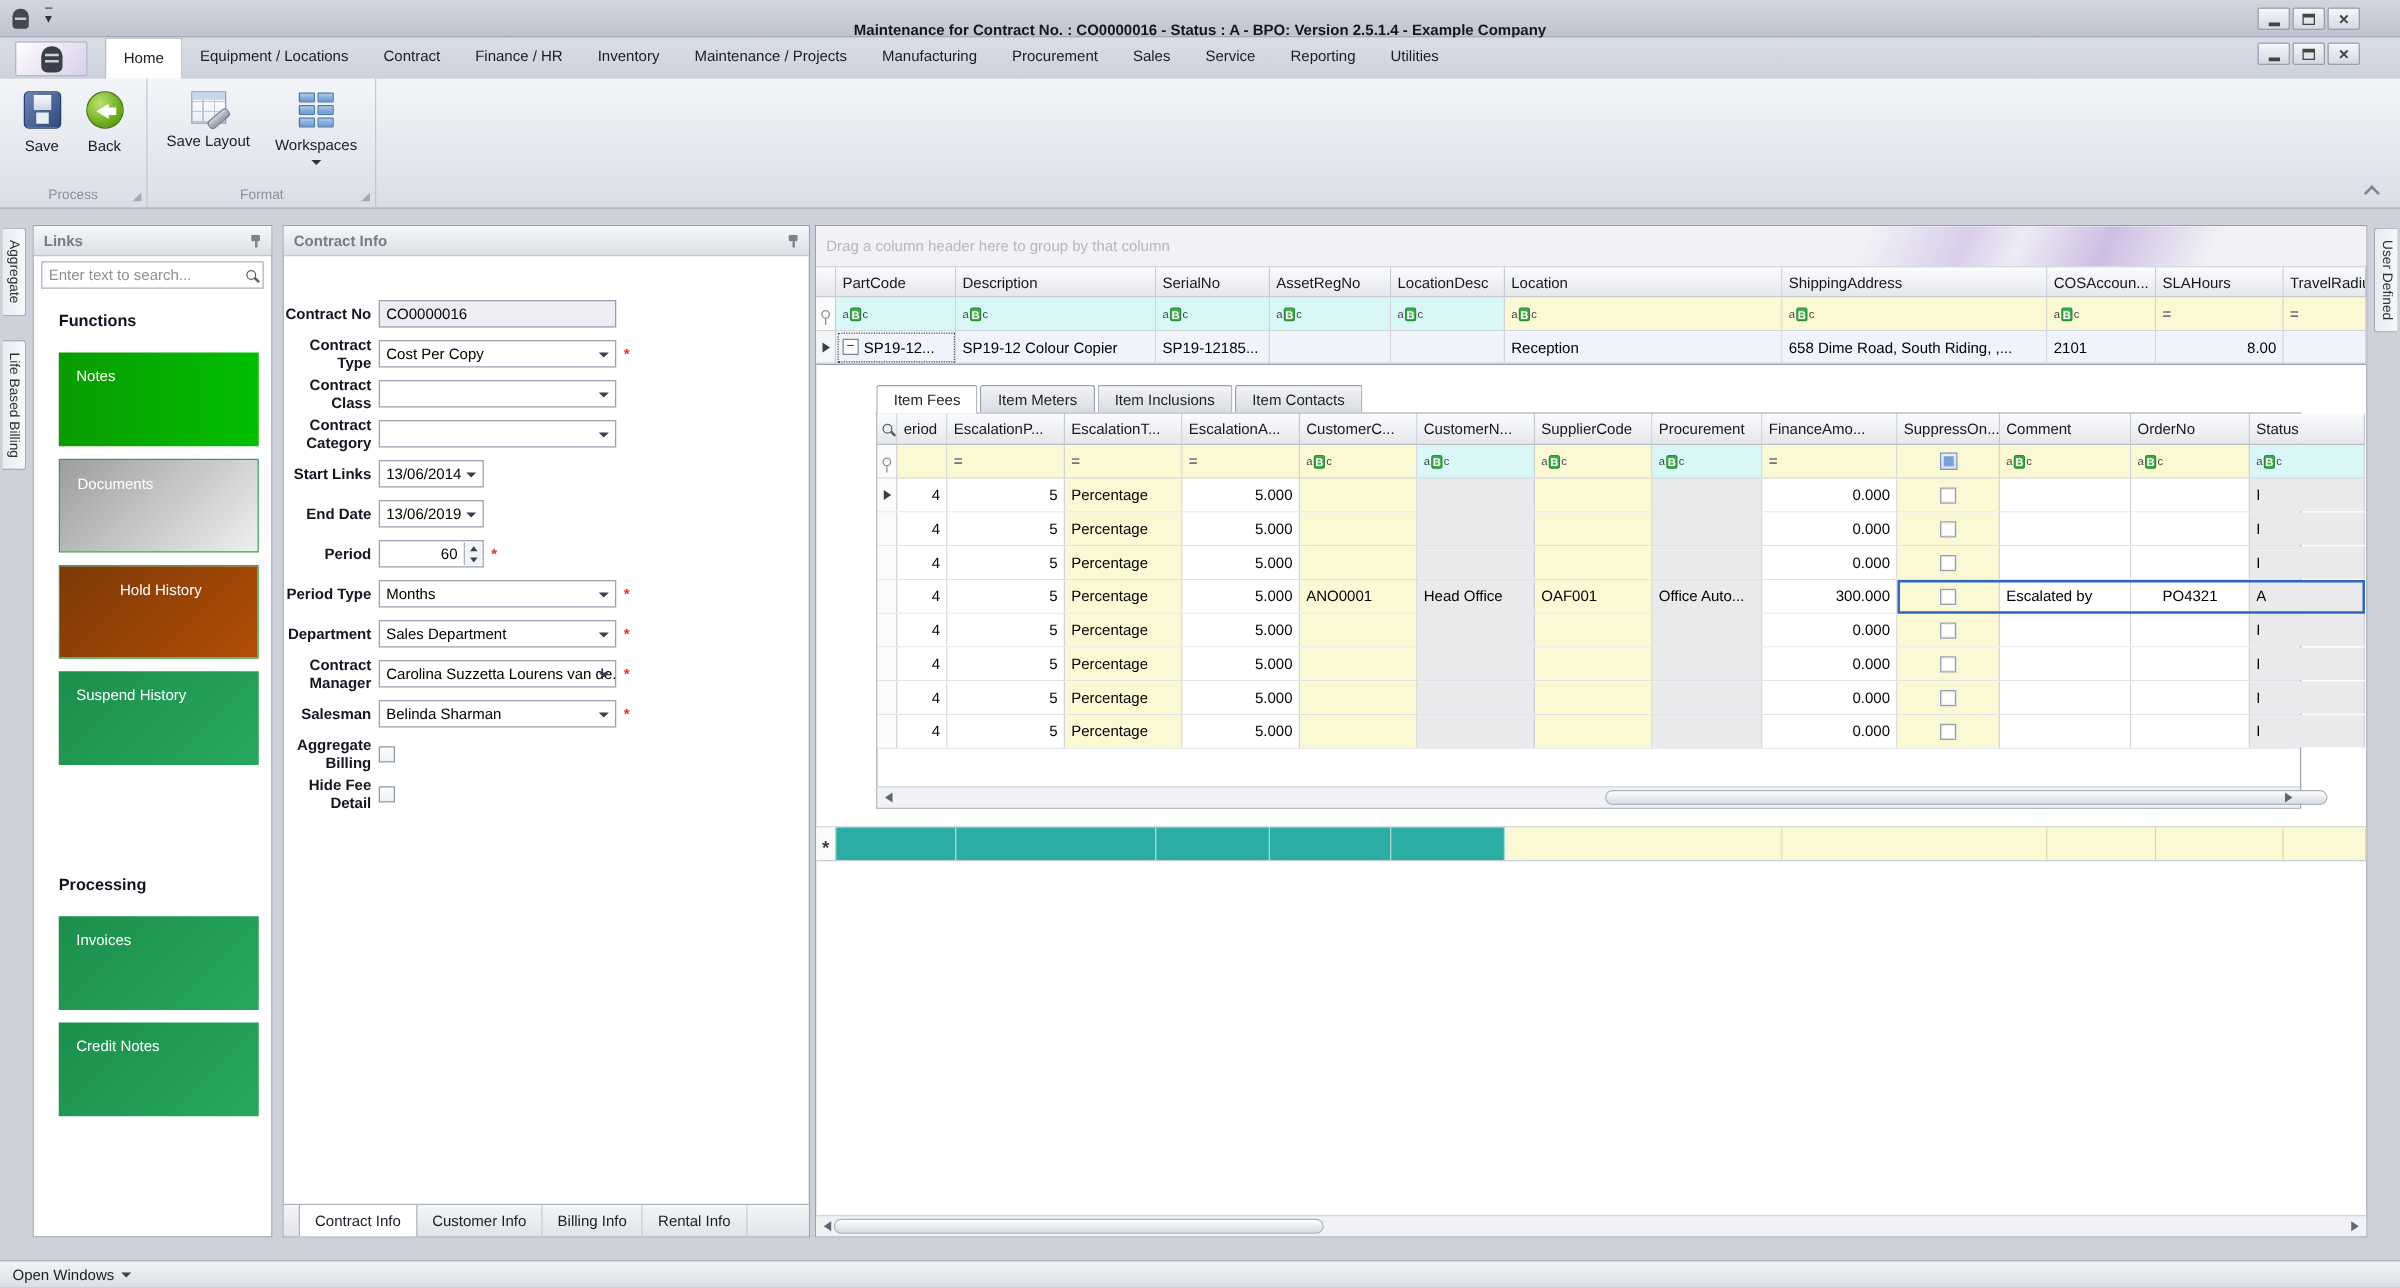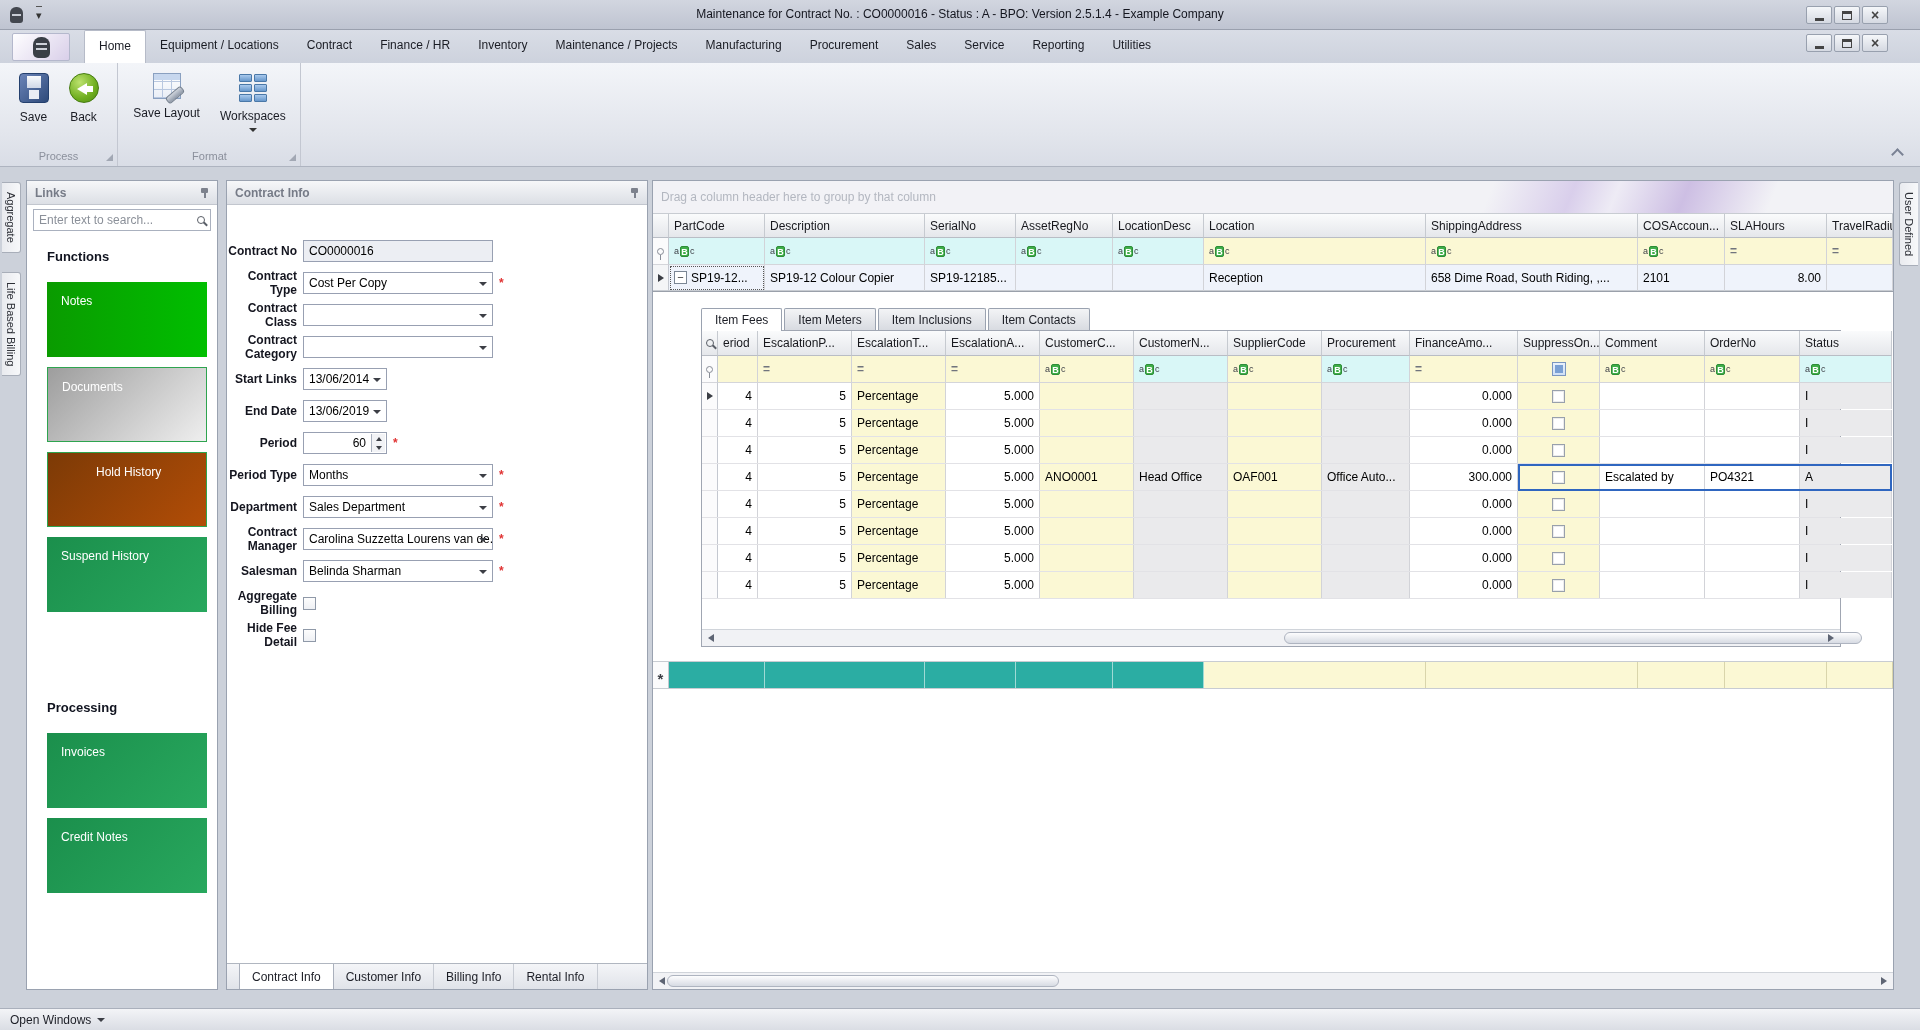--- a/index.html
+++ b/index.html
@@ -5,21 +5,21 @@
   * { margin:0; padding:0; box-sizing:border-box; }
   body { background:#9aa0ac; font-family:"Liberation Sans","DejaVu Sans",sans-serif; }
   .screen { position:relative; width:1920px; height:1030px; overflow:hidden; background:#ccd1da; font-size:12px; color:#111; }
 
   
   .titlebar { position:absolute; top:0; left:0; right:0; height:30px;
     background:linear-gradient(#d2d6e0,#bfc4d1); border-bottom:1px solid #9aa0ae; }
   .app-glyph { position:absolute; left:10px; top:7px; width:13px; height:16px; background:#43474f; border-radius:6px 6px 3px 3px; }
   .app-glyph::after { content:''; position:absolute; left:2px; right:2px; top:7px; height:2px; background:#c8ccd4; }
   .qat-arrow { position:absolute; left:36px; top:6px; font-size:11px; color:#333; border-top:1px solid #555; line-height:14px; padding-top:1px; }
-  .titlebar .title { position:absolute; left:0; right:0; top:7px; text-align:center; font-weight:normal; color:#14161f; }
+  .titlebar .title { position:absolute; left:0; right:0; top:17px; text-align:center; font-weight:bold; color:#14161f; }
   .winbtns { position:absolute; right:32px; top:6px; display:flex; gap:2px; }
   .winbtns.intab { top:4px; }
   .wbtn { width:26px; height:18px; border:1px solid #98a0ae; border-radius:2px;
     background:linear-gradient(#f5f7fa,#d5d9e2); display:flex; align-items:center; justify-content:center; }
   .g-min { width:9px; height:3px; background:#444; margin-top:8px; }
   .g-max { width:10px; height:9px; border:1px solid #444; border-top:3px solid #444; }
   .g-close { font-size:14px; font-weight:bold; color:#444; line-height:1; }
 
   
   .tabrow { position:absolute; top:30px; left:0; right:0; height:33px; background:linear-gradient(#d9dde6,#cdd2dd); }
@@ -782,21 +782,21 @@
               </div>
               <div class="cell dcell bg-white ar" style="width: 108px;">
                 <span class="ctext">300.000</span>
               </div>
               <div class="cell dcell bg-cream ac" style="width: 82px;">
                 <span class="gcheck"></span>
               </div>
               <div class="cell dcell bg-white" style="width: 105px;">
                 <span class="ctext">Escalated by</span>
               </div>
-              <div class="cell dcell bg-white" style="width: 95px;">
+              <div class="cell dcell bg-white" style="width: 95px; justify-content: center;">
                 <span class="ctext">PO4321</span>
               </div>
               <div class="cell dcell bg-gray" style="width: 92px;">
                 <span class="ctext">A</span>
               </div>
             </div>
             <div class="irow">
               <div class="ind rind"></div>
               <div class="cell dcell bg-white ar" style="width: 40px;">
                 <span class="ctext">4</span>

